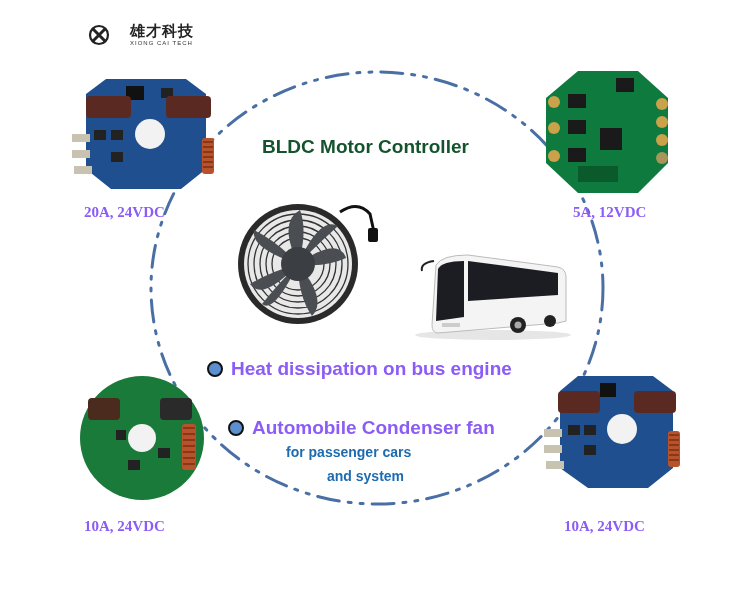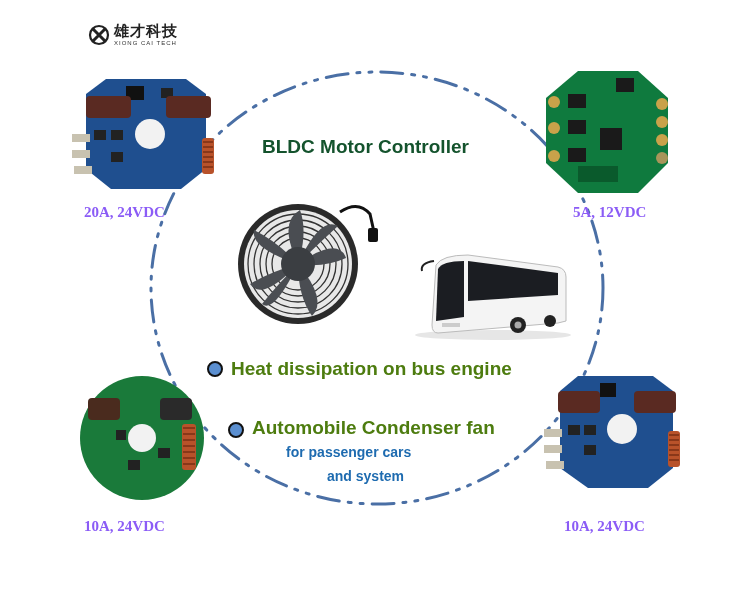--- a/index.html
+++ b/index.html
@@ -1,39 +1,39 @@
 <!DOCTYPE html>
 <html><head>
 <meta charset="utf-8">
 <style>
   * { box-sizing: border-box; margin: 0; padding: 0; }
   html, body { width: 749px; height: 589px; background: #ffffff; overflow: hidden; }
   body { position: relative; font-family: "Liberation Sans", sans-serif; }
 
-  .logo { position: absolute; left: 88px; top: 24px; display: flex; align-items: center; gap: 4px; }
+  .logo { position: absolute; left: 88px; top: 24px; display: flex; align-items: center; gap: 20px; }
   .logo-mark { width: 22px; height: 22px; }
   .logo-text { display: flex; flex-direction: column; line-height: 1; }
   .logo-cn { font-family: "DejaVu Sans", sans-serif; font-size: 15px; font-weight: bold; color: #222; letter-spacing: 1px; }
   .logo-en { font-size: 6px; color: #333; letter-spacing: 1px; margin-top: 1px; }
 
   .ring { position: absolute; left: 0; top: 0; width: 749px; height: 589px; pointer-events: none; }
 
   .title { position: absolute; left: 262px; top: 136px; font-size: 19px; font-weight: bold; color: #14532d; white-space: nowrap; }
 
   .board { position: absolute; }
   .board svg { display: block; }
 
   .caption { position: absolute; font-family: Liberation Serif, serif; font-weight: bold; font-size: 15px; color: #8b5cf6; white-space: nowrap; }
 
   .fan { position: absolute; left: 228px; top: 192px; width: 160px; height: 140px; }
   .bus { position: absolute; left: 408px; top: 243px; width: 165px; height: 100px; }
 
   .bullet-row { position: absolute; display: flex; align-items: flex-start; }
   .bullet { width: 16px; height: 16px; border-radius: 50%; background: #5b8fd0; border: 2px solid #111; margin-right: 8px; margin-top: 4px; flex: 0 0 auto; }
-  .btxt { font-size: 19px; font-weight: bold; color: #4d7c0f; line-height: 24px; }
+  .btxt { font-size: 19px; font-weight: bold; color: #8b5cf6; line-height: 24px; }
   .bcenter { position: absolute; font-size: 14px; font-weight: bold; color: #1e6bb0; text-align: center; line-height: 24px; white-space: nowrap; }
 </style>
 </head>
 <body>
 
 <div class="logo">
   <svg class="logo-mark" viewBox="0 0 22 22">
     <circle cx="11" cy="11" r="9" fill="none" stroke="#222" stroke-width="2.2"></circle>
     <path d="M5 5 L17 17 M17 5 L5 17" stroke="#222" stroke-width="3"></path>
   </svg>
@@ -163,18 +163,18 @@
   </svg>
 </div>
 
 <div class="bullet-row" style="left:207px; top:357px;">
   <span class="bullet"></span>
   <div>
     <div class="btxt">Heat dissipation on bus engine</div>
   </div>
 </div>
 
-<div class="bullet-row" style="left:228px; top:416px;align-items:center;">
+<div class="bullet-row" style="left:228px; top:416px;">
   <span class="bullet"></span>
   <div class="btxt">Automobile Condenser fan</div>
 </div>
 <div class="bcenter" style="left:286px; top:440px;">for passenger cars</div>
 <div class="bcenter" style="left:327px; top:464px;">and system</div>
 
 </body></html>

